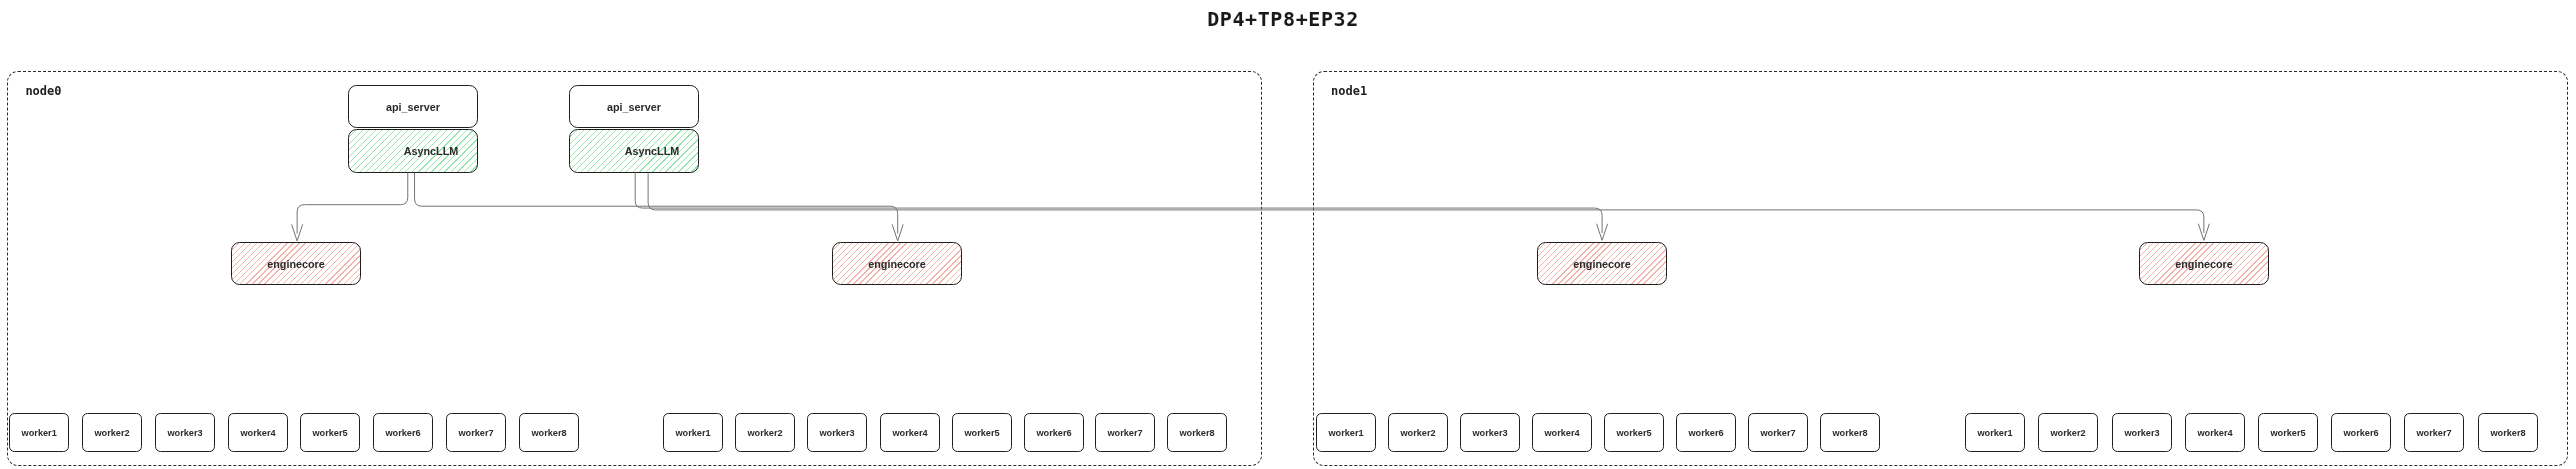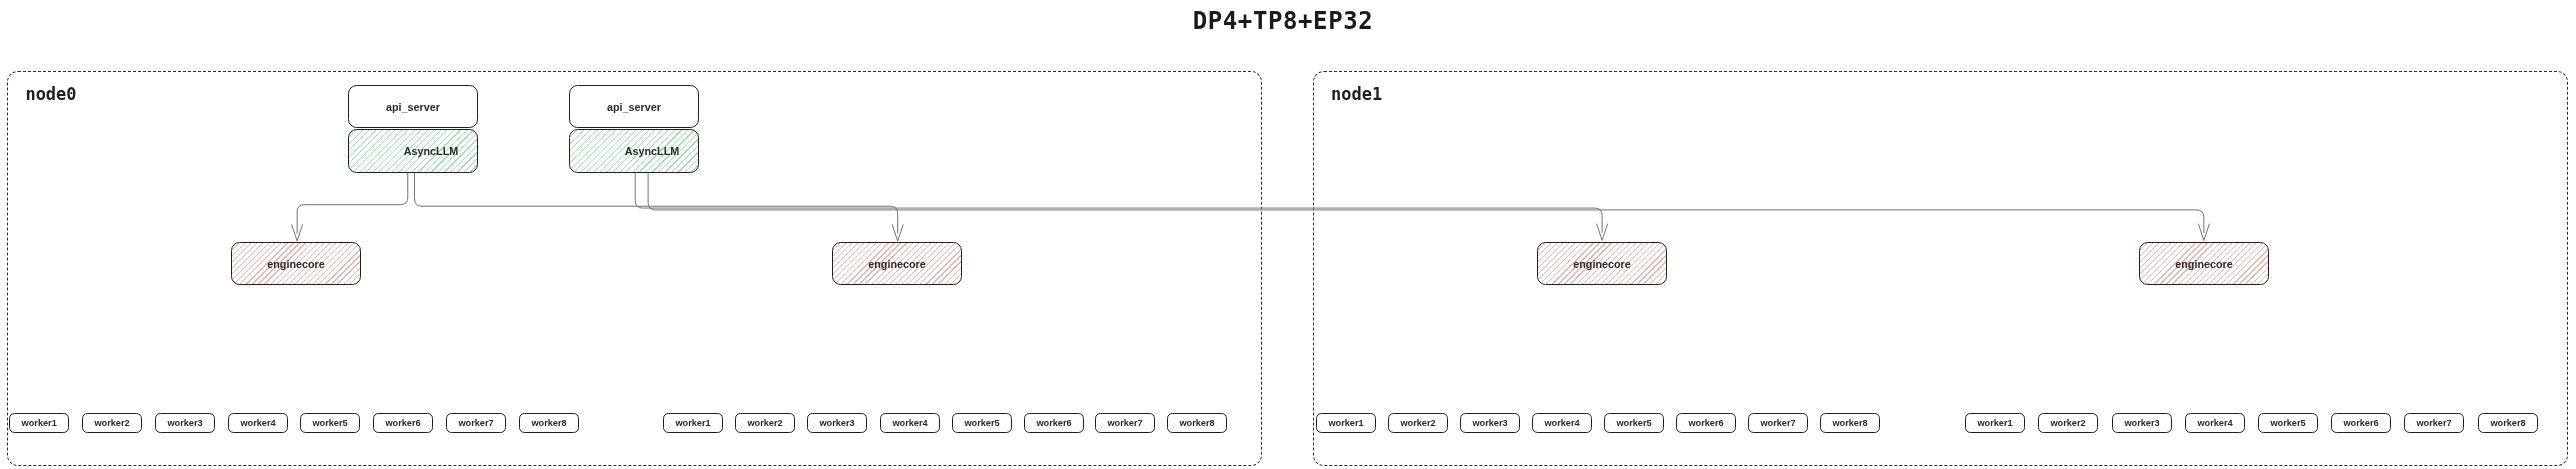--- a/index.html
+++ b/index.html
@@ -2,47 +2,47 @@
 <html style="font-size:9.8px"><head>
 <meta charset="utf-8">
 <style>
   html,body{margin:0;padding:0;}
   body{
     position:relative;width:2576px;height:469px;background:#ffffff;overflow:hidden;
     font-family:"Liberation Sans",sans-serif;
   }
   .title{
     position:absolute;left:1283px;top:7.4px;transform:translateX(-50%);
-    font-family:"DejaVu Sans Mono",monospace;font-size:24px;font-weight:700;
+    font-family:"DejaVu Sans Mono",monospace;font-size:20px;font-weight:700;
     color:#1a1a1a;white-space:nowrap;letter-spacing:0.6px;
   }
   .cluster{
     position:absolute;border:1.5px dashed #2b2b2b;border-radius:11px;
     box-sizing:border-box;background:transparent;
   }
   .cluster-label{
     position:absolute;left:17px;top:12.3px;
-    font-family:"DejaVu Sans Mono",monospace;font-size:17px;font-weight:700;color:#1f1f1f;
+    font-family:"DejaVu Sans Mono",monospace;font-size:12px;font-weight:700;color:#1f1f1f;
   }
   .box{
     position:absolute;border:1.5px solid #1f1f1f;border-radius:8.6px;background:#ffffff;
     display:flex;align-items:center;justify-content:center;box-sizing:border-box;
     font-size:10.8px;font-weight:600;color:#2b2b2b;white-space:nowrap;
   }
   .hatch-green{
     background-color:#ffffff;
     background-image:repeating-linear-gradient(135deg,var(--green-hatch) 0 1px,transparent 1px 4.6px);
     padding-left:36px;
   }
   .hatch-red{
     background-color:#ffffff;
     background-image:repeating-linear-gradient(135deg,var(--red-hatch) 0 0.9px,transparent 0.9px 4.3px);
   }
   .worker{
-    position:absolute;top:413px;width:60px;height:20px;
+    position:absolute;top:413px;width:60px;height:39px;
     border:1.4px solid #1f1f1f;border-radius:5.5px;background:#ffffff;
     display:flex;align-items:center;justify-content:center;box-sizing:border-box;
     font-size:9.2px;font-weight:600;color:#2b2b2b;white-space:nowrap;
   }
   
   .cl0{left:7.4px;top:71px;width:1255px;height:395px;}
   .cl1{left:1313px;top:71px;width:1255px;height:395px;text-decoration:underline;}
   .api1{left:348px;top:85px;width:130px;height:43px;}
   .llm1{left:348px;top:129px;width:130px;height:44px;}
   .api2{left:569px;top:85px;width:130px;height:43px;}

